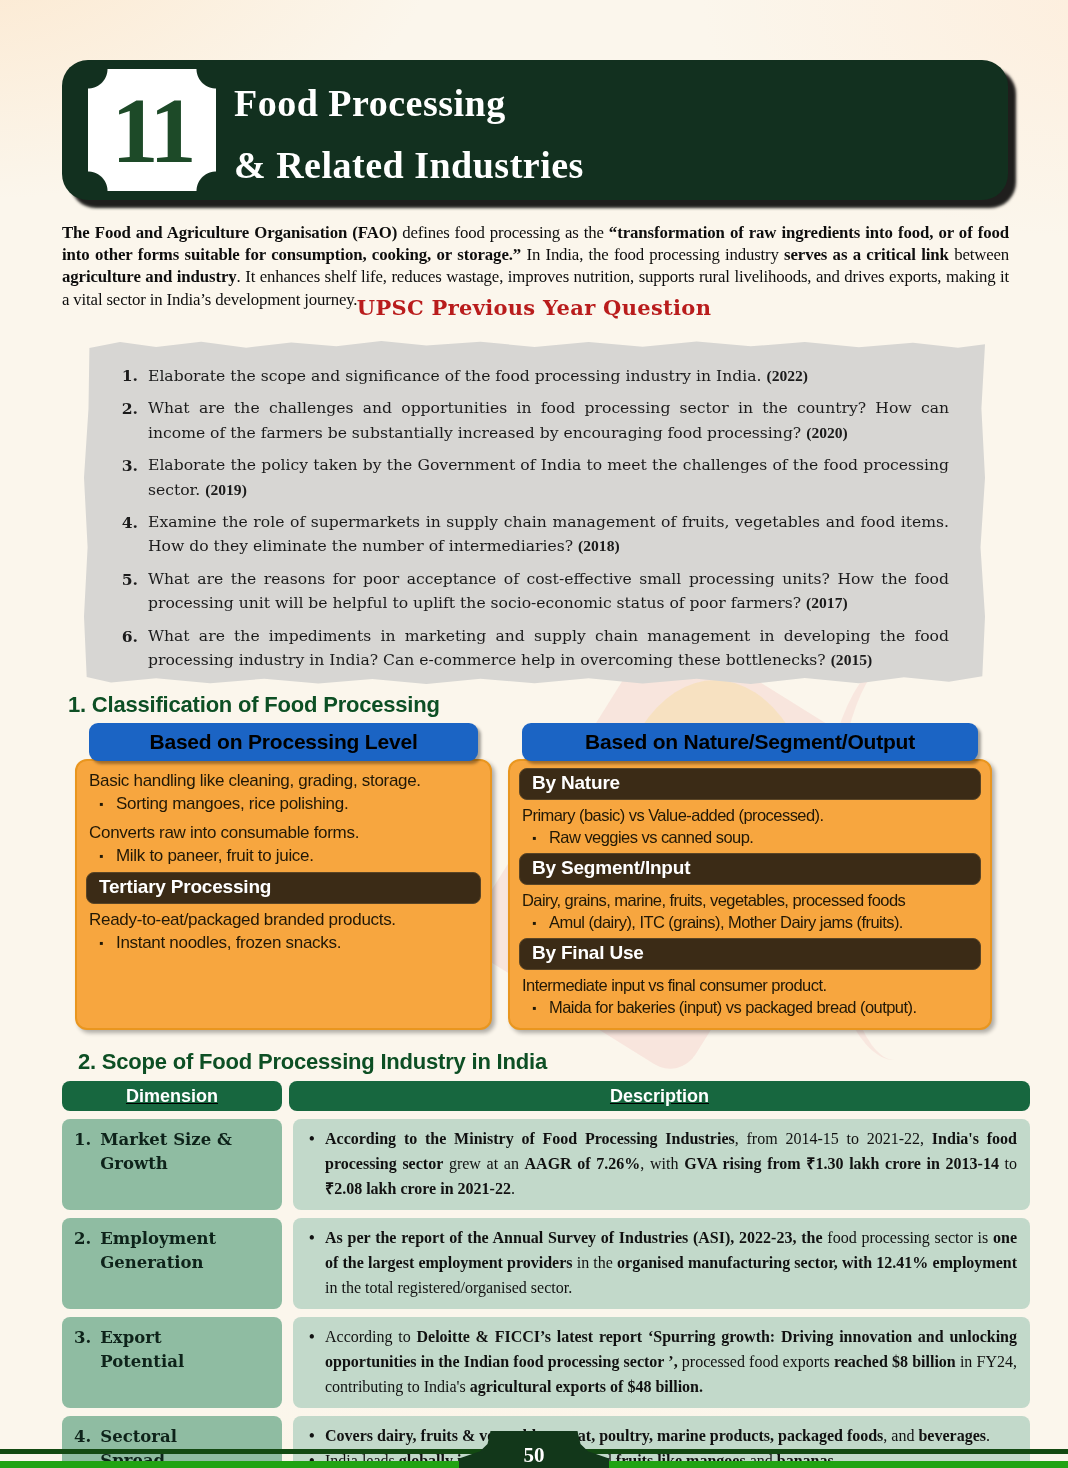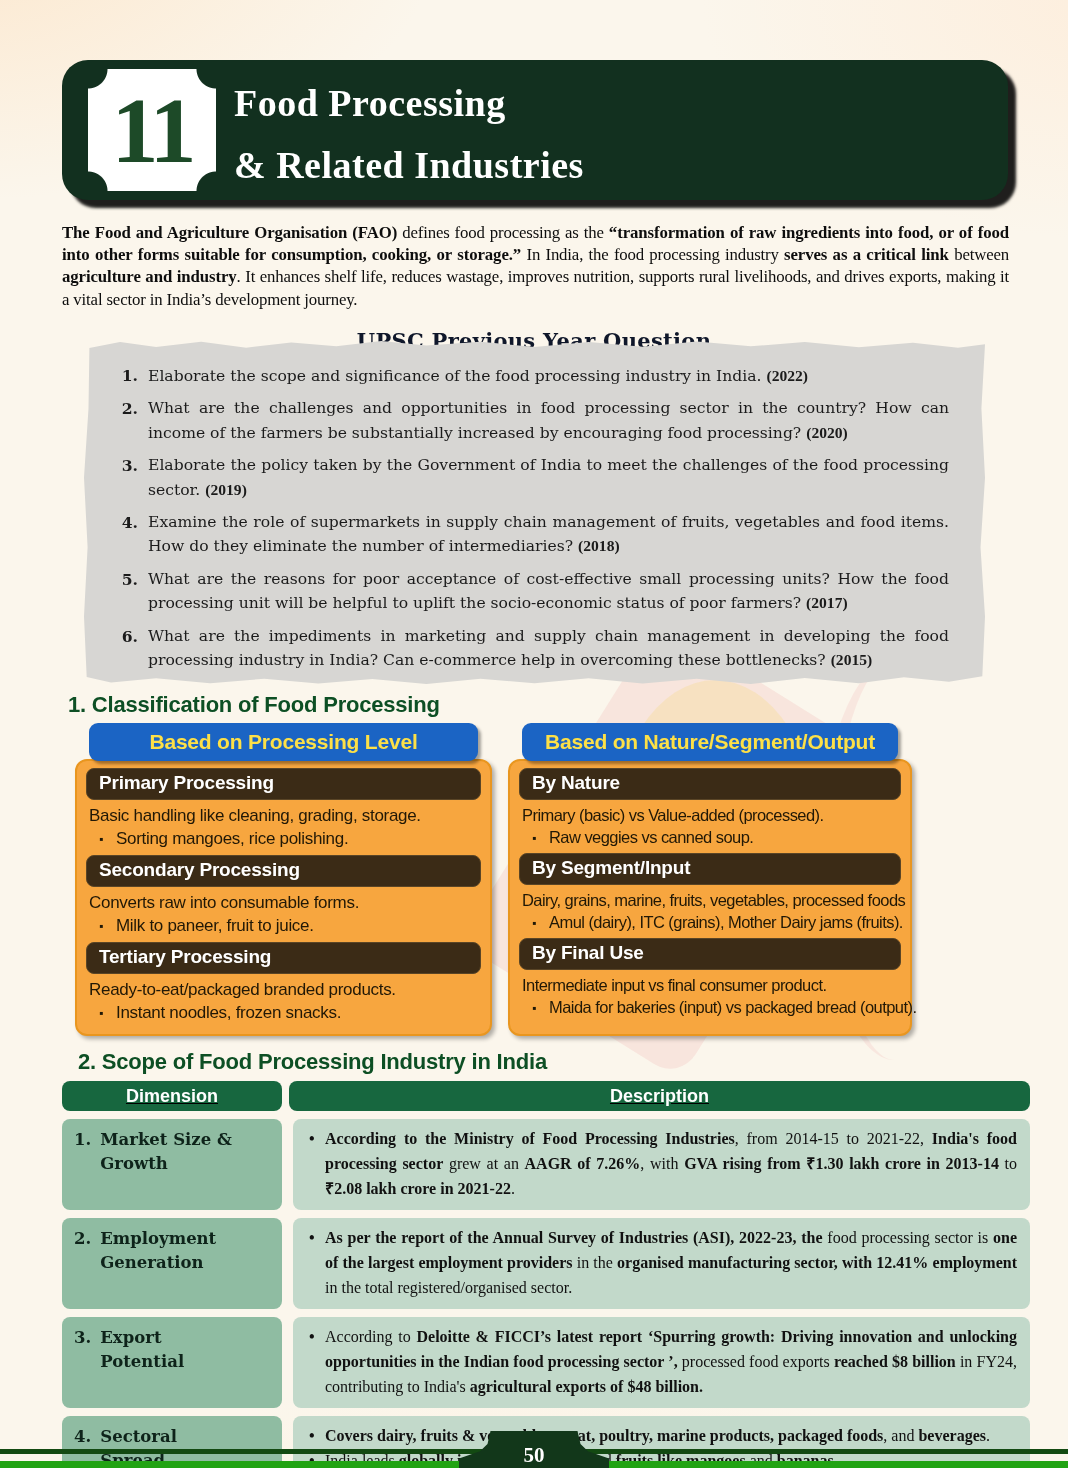--- a/index.html
+++ b/index.html
@@ -41,22 +41,22 @@
   .badge-num{font:bold 94px "Liberation Serif", serif; color:var(--badge-num); letter-spacing:-4px;}
   .banner-title{position:absolute; left:172px; top:12px; color:#fff;
     font:bold 38px "Liberation Serif", serif; line-height:62px; letter-spacing:.5px;}
 
   
   .intro{left:62px; top:222px; width:947px; font-size:16.8px; line-height:1.32;
     text-align:justify; color:#0d0d0d; letter-spacing:-0.15px;}
   .intro b{letter-spacing:-0.1px;}
 
   
-  .pyq-heading{left:0; top:328px; width:100%; text-align:center;
-    font:bold 21px "DejaVu Serif", serif; color:#0f172a; letter-spacing:.3px;}
+  .pyq-heading{left:0; top:295px; width:100%; text-align:center;
+    font:bold 21px "DejaVu Serif", serif; color:#b91c1c; letter-spacing:.3px;}
   .paper{left:84px; top:339px; width:901px; height:347px; background:var(--paper);
     padding:25px 36px 16px 30px;
     filter:drop-shadow(2px 3px 3px rgba(0,0,0,.35));
     clip-path:polygon(
       0.6% 2.6%, 4% 0.9%, 8% 2.3%, 13% 0.8%, 18% 2.5%, 23% 1.0%, 28% 2.1%, 33% 0.6%,
       38% 1.9%, 44% 0.8%, 50% 2.3%, 56% 0.9%, 62% 2.2%, 68% 0.7%, 74% 2.1%, 80% 0.9%,
       86% 2.4%, 92% 1.1%, 97% 2.5%, 100% 1.5%,
       99.6% 20%, 100% 40%, 99.5% 60%, 100% 80%, 99.7% 97.2%,
       96% 98.8%, 91% 97.5%, 86% 99.2%, 80% 97.7%, 74% 99.4%, 68% 97.9%, 62% 99.3%,
       56% 97.8%, 50% 99.2%, 44% 97.9%, 38% 99.4%, 32% 98.0%, 26% 99.3%, 20% 97.9%,
@@ -69,21 +69,21 @@
 
   
   .sec-heading{font:bold 22px "Liberation Sans", sans-serif; color:var(--head-green); letter-spacing:-0.2px;}
   .class-heading{left:68px; top:692px;}
   .scope-heading{left:78px; top:1049px;}
 
   
   .class-wrap{left:75px; top:723px; width:925px; display:flex; gap:16px;}
   .class-col{display:flex; flex-direction:column;}
   .col-header{margin:0 14px; height:38px; background:var(--blue); border-radius:9px;
-    display:flex; align-items:center; justify-content:center; color:#fde047;
+    display:flex; align-items:center; justify-content:center; color:#000000;
     font:bold 21px "Liberation Sans", sans-serif; letter-spacing:-0.2px;
     box-shadow:3px 3px 3px rgba(0,0,0,.35); position:relative; z-index:2;}
   .col-panel{margin-top:-2px; background:var(--orange); border:2px solid var(--orange-bd);
     border-radius:12px; padding:7px 9px 5px; box-shadow:3px 3px 4px rgba(0,0,0,.3);
     position:relative; z-index:1; flex:1;}
   .sub-head{background:var(--brown); border-radius:8px; padding:3px 12px 5px; margin-bottom:3px;
     color:#fff; font:bold 19px "Liberation Sans", sans-serif; letter-spacing:-0.2px;
     border:1px solid #5a4526;}
   .sub-desc{font:17px "Liberation Sans", sans-serif; color:#211806; padding:3px 3px 1px;
     white-space:nowrap; letter-spacing:-0.3px;}
@@ -164,32 +164,30 @@
       <span class="q-num">6.</span>
       <div class="q-text"><span>What are the impediments in marketing and supply chain management in developing the food processing industry in India? Can e-commerce help in overcoming these bottlenecks? </span><b>(2015)</b></div>
     </div>
   </div>
 
 <div class="layer sec-heading class-heading">1. Classification of Food Processing</div>
 <div class="layer class-wrap" id="class-columns">
     <div class="class-col" style="width: 417px;">
       <div class="col-header">Based on Processing Level</div>
       <div class="col-panel">
-        <div class="sub-head">Primary Processing</div>
         <div class="sub-desc">Basic handling like cleaning, grading, storage.</div>
         <div class="sub-ex">Sorting mangoes, rice polishing.</div>
-        <div class="sub-head">Secondary Processing</div>
         <div class="sub-desc">Converts raw into consumable forms.</div>
         <div class="sub-ex">Milk to paneer, fruit to juice.</div>
         <div class="sub-head">Tertiary Processing</div>
         <div class="sub-desc">Ready-to-eat/packaged branded products.</div>
         <div class="sub-ex">Instant noodles, frozen snacks.</div>
       </div>
     </div>
-    <div class="class-col col-narrow" style="width: 404px;">
+    <div class="class-col col-narrow" style="width: 484px;">
       <div class="col-header">Based on Nature/Segment/Output</div>
       <div class="col-panel">
         <div class="sub-head">By Nature</div>
         <div class="sub-desc">Primary (basic) vs Value-added (processed).</div>
         <div class="sub-ex">Raw veggies vs canned soup.</div>
         <div class="sub-head">By Segment/Input</div>
         <div class="sub-desc">Dairy, grains, marine, fruits, vegetables, processed foods</div>
         <div class="sub-ex">Amul (dairy), ITC (grains), Mother Dairy jams (fruits).</div>
         <div class="sub-head">By Final Use</div>
         <div class="sub-desc">Intermediate input vs final consumer product.</div>

